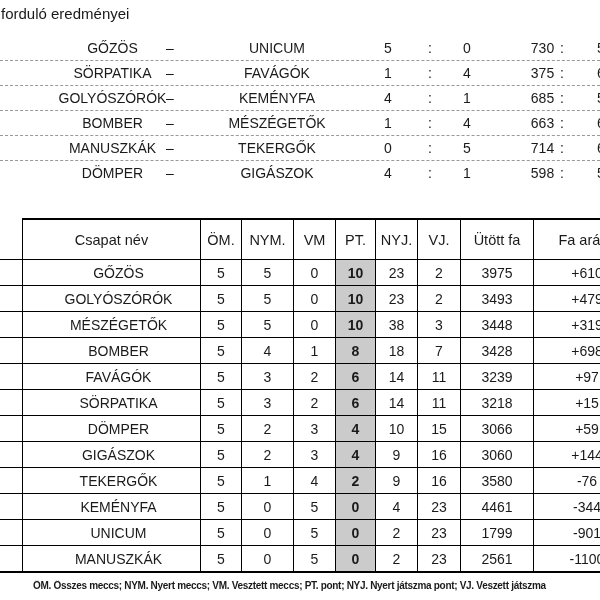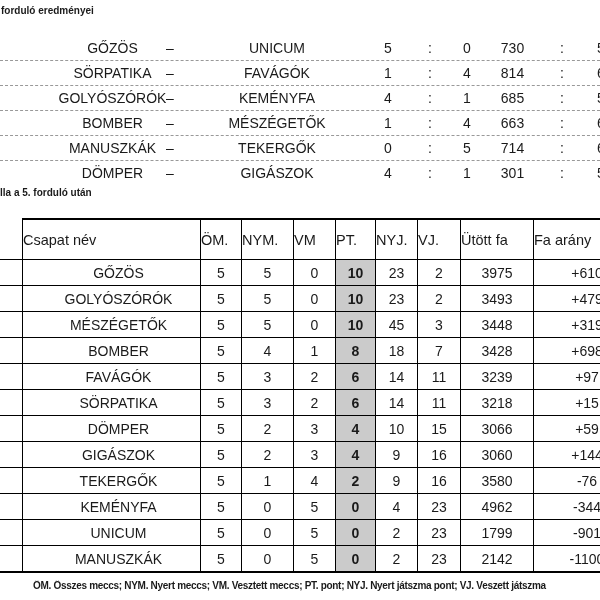--- a/index.html
+++ b/index.html
@@ -8,57 +8,57 @@
     overflow:hidden; position:relative;
     background:#ffffff;
     color:#1a1a1a;
     font-family:"Liberation Sans", sans-serif;
   }
   .page { position:absolute; inset:0; }
 
   
   .sec-title {
     position:absolute;
-    font-size:10px; font-weight:bold;
+    font-size:15px; font-weight:normal;
     white-space:nowrap;
   }
   .title1 { left:1px; top:5px; }
   .title2 { left:0px; top:187px; }
 
   
   .matches { position:absolute; left:0; top:36px; width:600px; }
   .match-row { position:relative; height:25px; box-sizing:border-box; font-size:14px; }
   .match-row:not(:last-child) { border-bottom:1px dashed #999; }
   .match-row span {
     position:absolute; top:0; line-height:24px;
     text-align:center; white-space:nowrap;
   }
   .m-home { left:0;    width:225px; }
   .m-dash { left:160px; width:20px; }
   .m-away { left:192px; width:170px; }
   .m-hs   { left:370px; width:36px; }
   .m-c1   { left:420px; width:20px; }
   .m-as   { left:449px; width:36px; }
-  .m-hp   { left:485px; width:55px; }
+  .m-hp   { left:515px; width:55px; }
   .m-c2   { left:552px; width:20px; }
   .m-ap   { left:586px; width:30px; text-align:left; }
 
   
   table.standings {
     position:absolute; left:-30px; top:218px;
     width:670px; table-layout:fixed; border-collapse:collapse;
     font-size:14px;
   }
   .standings th, .standings td {
     border:1px solid #000; padding:0;
     overflow:hidden; white-space:nowrap;
   }
   .standings thead th {
     height:39px; font-weight:normal; font-size:14.5px;
-    text-align:left; border-top:2px solid #000;
+    text-align:center; border-top:2px solid #000;
   }
   .standings thead th.pos-h { border-top:none; border-left:none; }
   .standings tbody td { height:25px; text-align:center; }
   .standings tbody tr:last-child td { border-bottom:2px solid #000; }
   td.pos  { text-align:right; padding-right:13px; }
   td.name { text-align:left;  padding-left:14px; }
   td.pt   { background:#cbcbcb; font-weight:bold; }
 
   
   .legend {
@@ -86,21 +86,21 @@
         <span class="m-c2">:</span>
         <span class="m-ap">5</span>
       </div>
       <div class="match-row">
         <span class="m-home">SÖRPATIKA</span>
         <span class="m-dash">–</span>
         <span class="m-away">FAVÁGÓK</span>
         <span class="m-hs">1</span>
         <span class="m-c1">:</span>
         <span class="m-as">4</span>
-        <span class="m-hp">814</span>
+        <span class="m-hp">375</span>
         <span class="m-c2">:</span>
         <span class="m-ap">6</span>
       </div>
       <div class="match-row">
         <span class="m-home">GOLYÓSZÓRÓK</span>
         <span class="m-dash">–</span>
         <span class="m-away">KEMÉNYFA</span>
         <span class="m-hs">4</span>
         <span class="m-c1">:</span>
         <span class="m-as">1</span>
@@ -130,27 +130,26 @@
         <span class="m-c2">:</span>
         <span class="m-ap">6</span>
       </div>
       <div class="match-row">
         <span class="m-home">DÖMPER</span>
         <span class="m-dash">–</span>
         <span class="m-away">GIGÁSZOK</span>
         <span class="m-hs">4</span>
         <span class="m-c1">:</span>
         <span class="m-as">1</span>
-        <span class="m-hp">301</span>
+        <span class="m-hp">598</span>
         <span class="m-c2">:</span>
         <span class="m-ap">5</span>
       </div>
     </div>
 
-  <div class="sec-title title2">lla a 5. forduló után</div>
 
   <table class="standings">
     <colgroup>
       <col style="width:52px">
         <col style="width:178px">
         <col style="width:41px">
       <col style="width:52px">
         <col style="width:42px">
         <col style="width:40px">
       <col style="width:42px">
@@ -197,21 +196,21 @@
           <td class="num">3493</td>
           <td class="fa">+479</td>
         </tr>
         <tr>
           <td class="pos">3.</td>
           <td class="name">MÉSZÉGETŐK</td>
           <td class="num">5</td>
           <td class="num">5</td>
           <td class="num">0</td>
           <td class="pt">10</td>
-          <td class="num">45</td>
+          <td class="num">38</td>
           <td class="num">3</td>
           <td class="num">3448</td>
           <td class="fa">+319</td>
         </tr>
         <tr>
           <td class="pos">4.</td>
           <td class="name">BOMBER</td>
           <td class="num">5</td>
           <td class="num">4</td>
           <td class="num">1</td>
@@ -283,21 +282,21 @@
         </tr>
         <tr>
           <td class="pos">10.</td>
           <td class="name">KEMÉNYFA</td>
           <td class="num">5</td>
           <td class="num">0</td>
           <td class="num">5</td>
           <td class="pt">0</td>
           <td class="num">4</td>
           <td class="num">23</td>
-          <td class="num">4962</td>
+          <td class="num">4461</td>
           <td class="fa">-344</td>
         </tr>
         <tr>
           <td class="pos">11.</td>
           <td class="name">UNICUM</td>
           <td class="num">5</td>
           <td class="num">0</td>
           <td class="num">5</td>
           <td class="pt">0</td>
           <td class="num">2</td>
@@ -307,21 +306,21 @@
         </tr>
         <tr>
           <td class="pos">12.</td>
           <td class="name">MANUSZKÁK</td>
           <td class="num">5</td>
           <td class="num">0</td>
           <td class="num">5</td>
           <td class="pt">0</td>
           <td class="num">2</td>
           <td class="num">23</td>
-          <td class="num">2142</td>
+          <td class="num">2561</td>
           <td class="fa">-1100</td>
         </tr>
       </tbody>
   </table>
 
   <div class="legend">ÖM. Összes meccs; NYM. Nyert meccs; VM. Vesztett meccs; PT. pont; NYJ. Nyert játszma pont; VJ. Veszett játszma</div>
 
 </div>
 
 </body></html>

